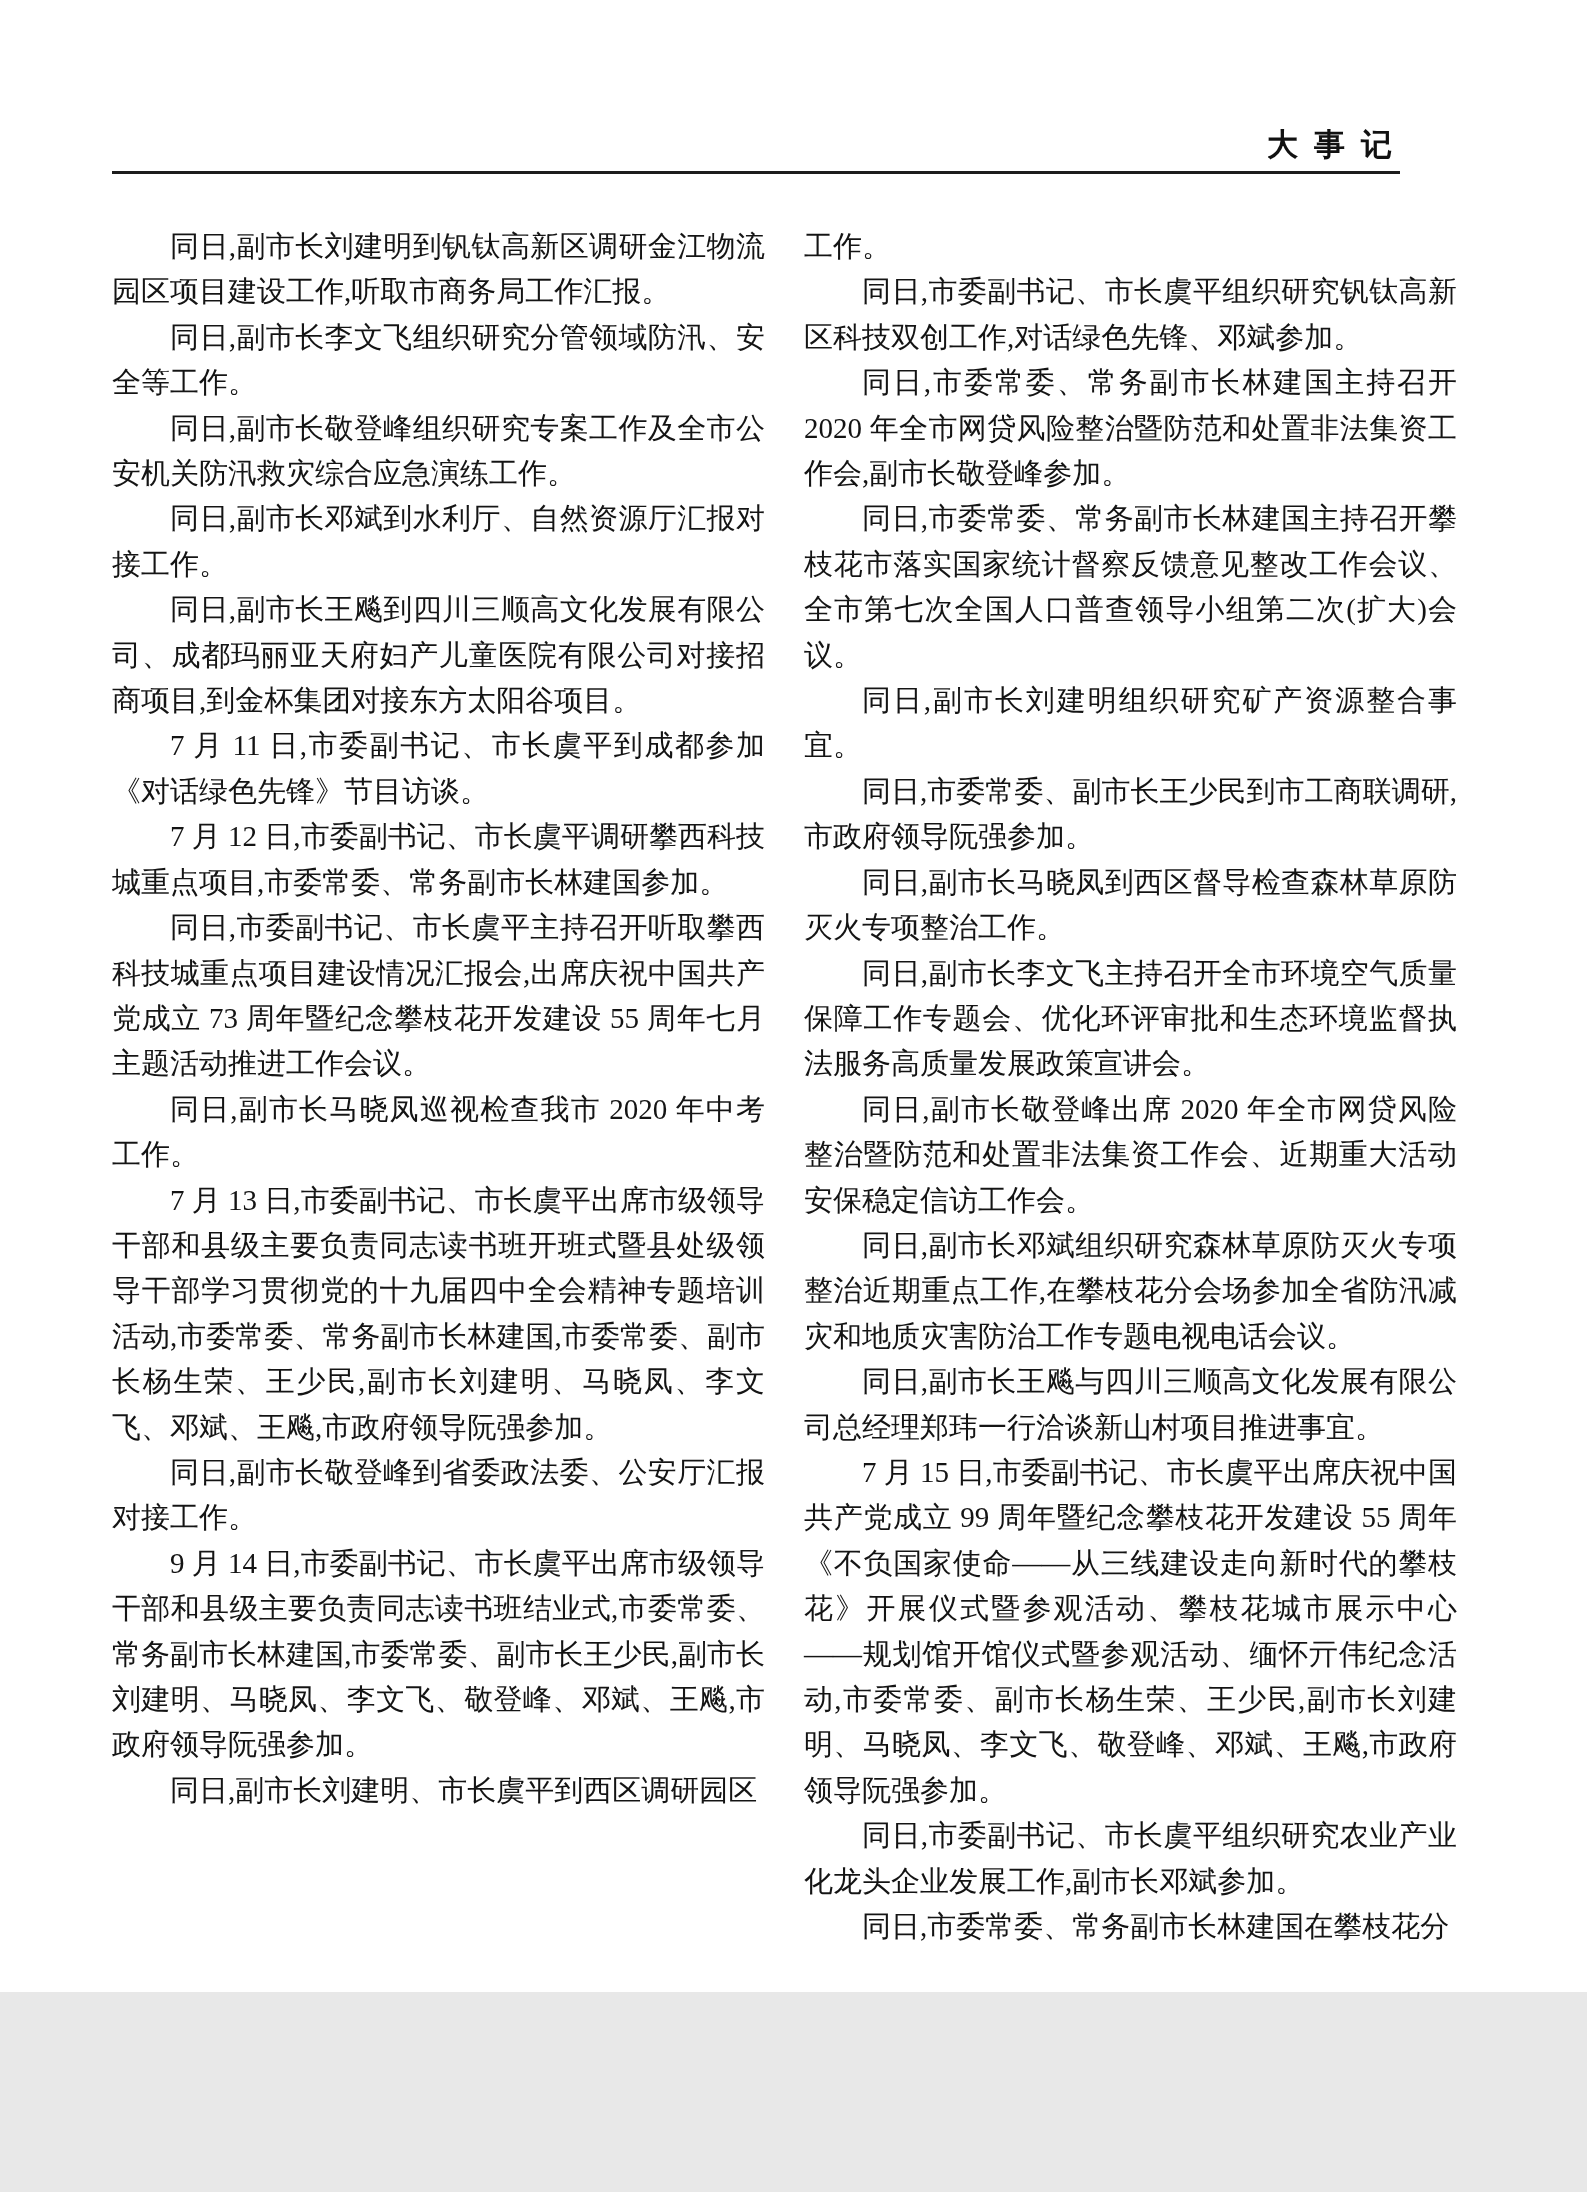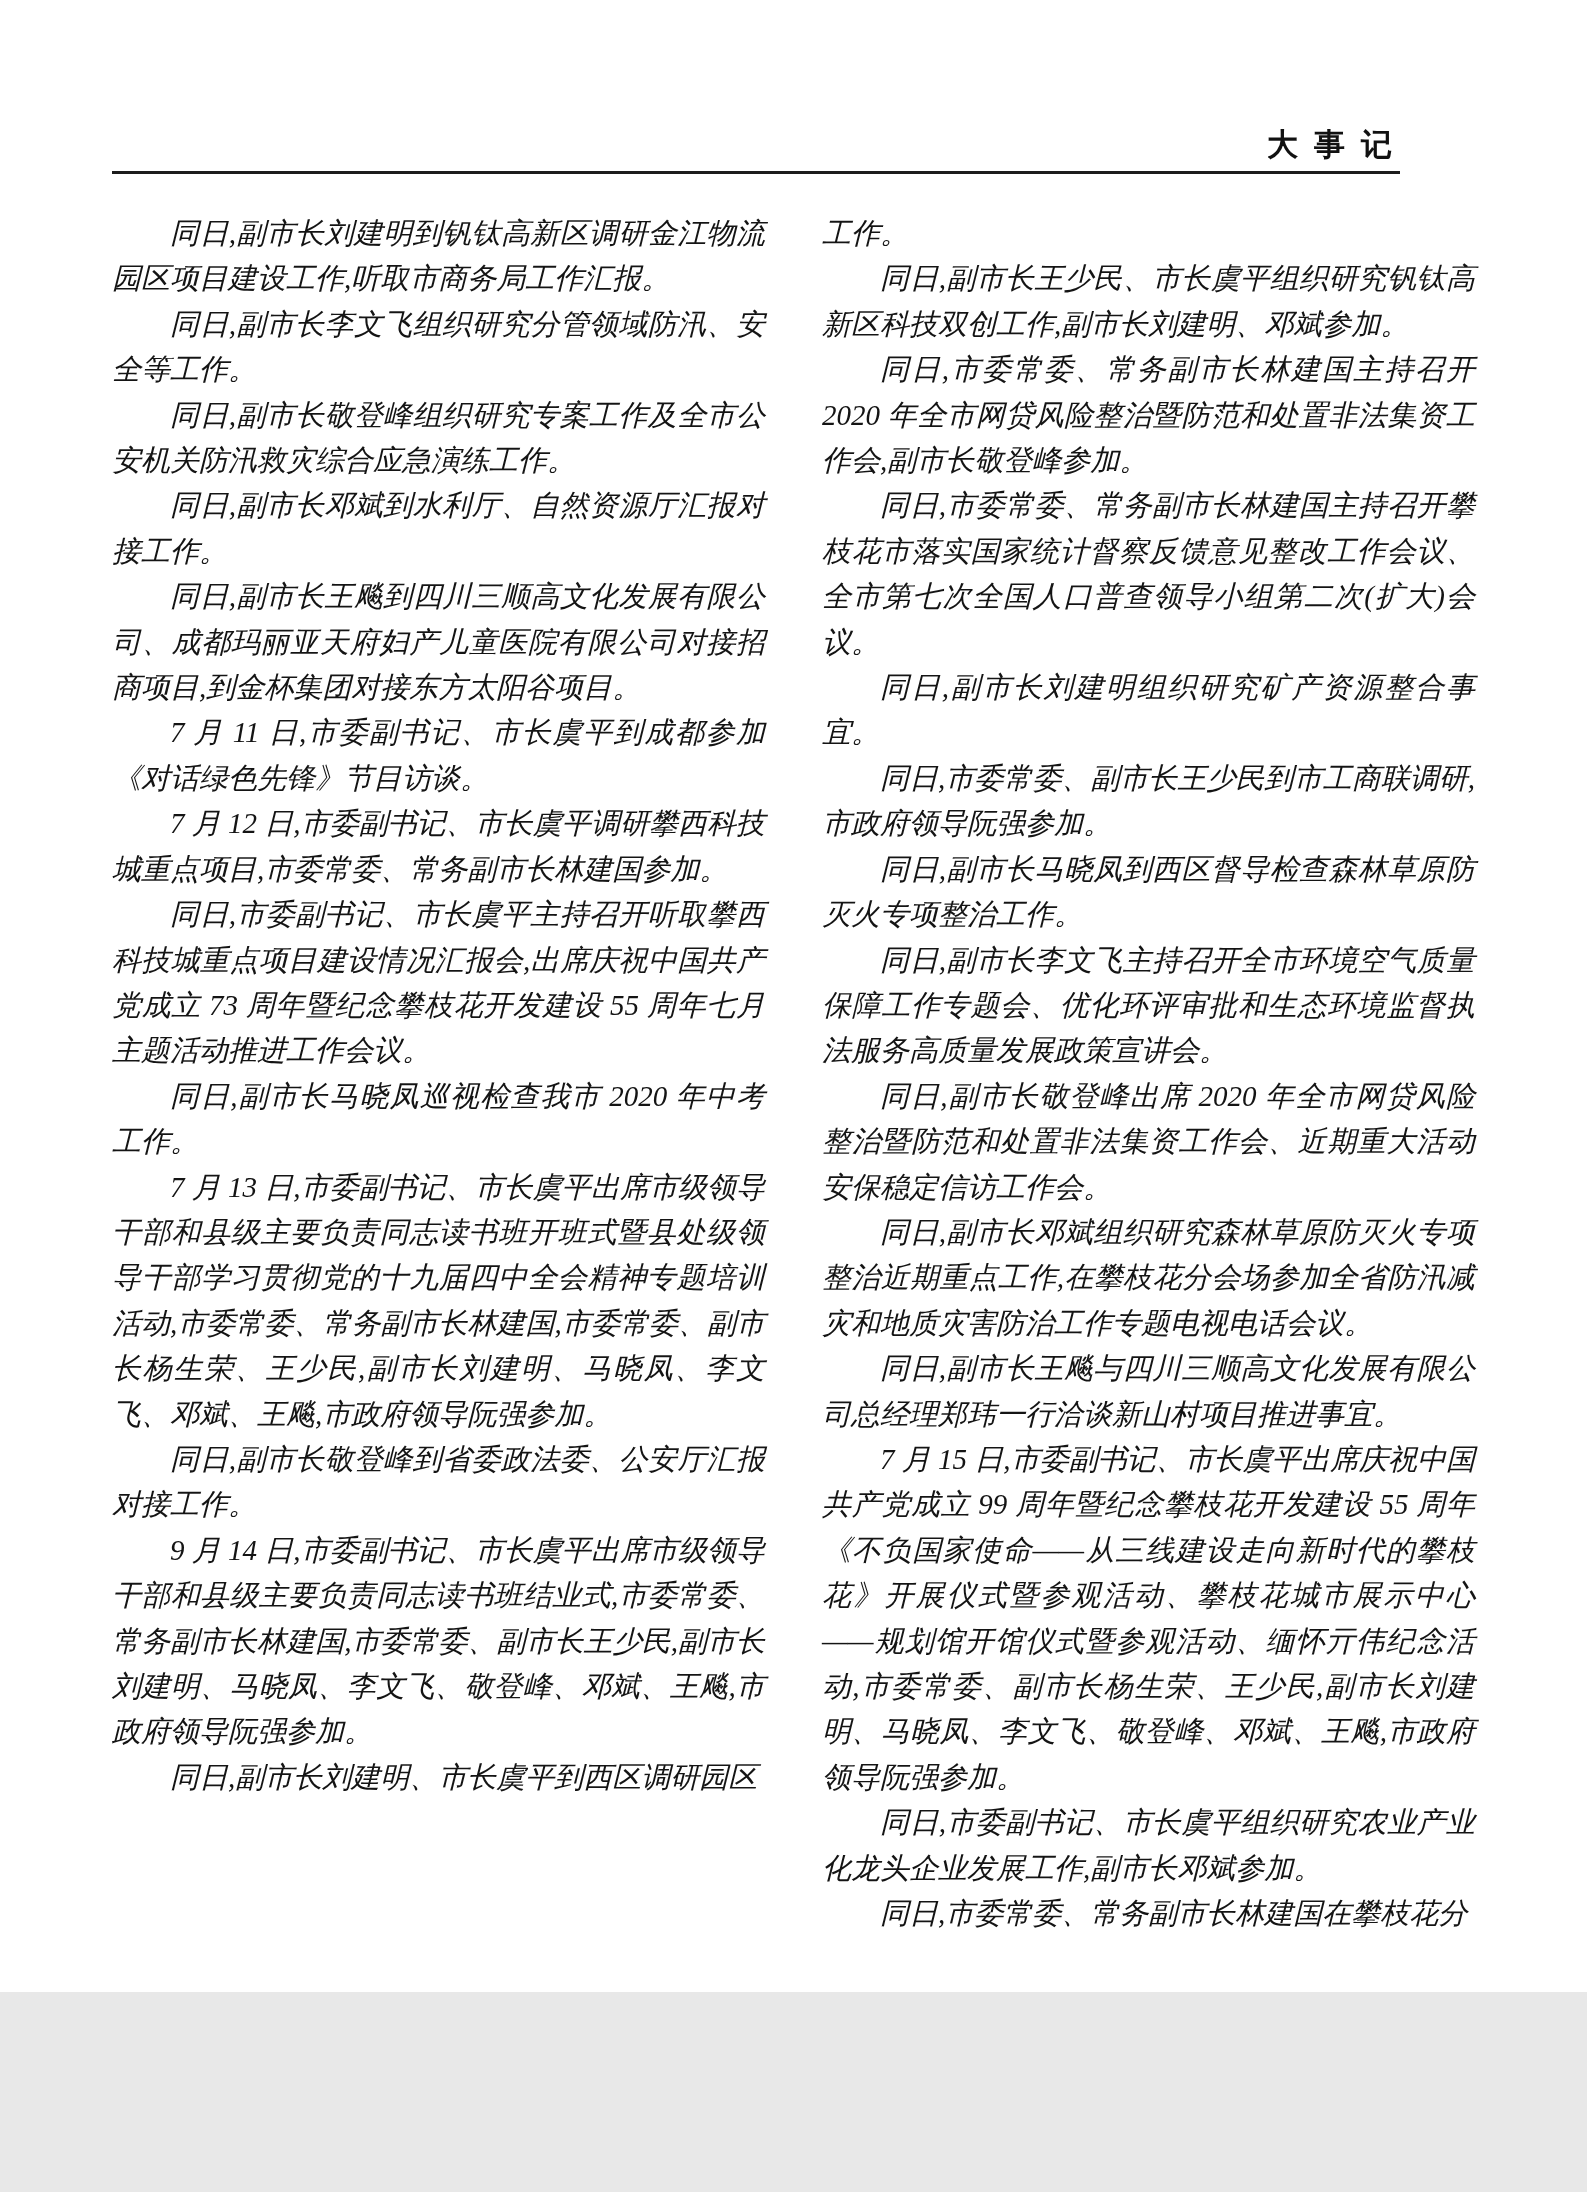--- a/index.html
+++ b/index.html
@@ -33,25 +33,24 @@
     font-weight: 600;
     letter-spacing: 16px;
     margin-right: -8px; 
     color: #111;
     white-space: nowrap;
   }
   
   .columns {
     position: absolute;
     left: 112px;
-    top: 211px;
+    top: 224px;
     width: 1363px;
     display: flex;
-    gap: 57px;
-    font-style: italic;
+    gap: 39px;
   }
   .col {
     width: 653px;
     font-size: 29px;
     line-height: 45.4px;
     text-align: justify;
     text-justify: inter-ideograph;
     color: #141414;
   }
   .col p.para {
@@ -108,21 +107,21 @@
         <p class="para">7 月 12 日,市委副书记、市长虞平调研攀西科技城重点项目,市委常委、常务副市长林建国参加。</p>
         <p class="para">同日,市委副书记、市长虞平主持召开听取攀西科技城重点项目建设情况汇报会,出席庆祝中国共产党成立 73 周年暨纪念攀枝花开发建设 55 周年七月主题活动推进工作会议。</p>
         <p class="para">同日,副市长马晓凤巡视检查我市 2020 年中考工作。</p>
         <p class="para">7 月 13 日,市委副书记、市长虞平出席市级领导干部和县级主要负责同志读书班开班式暨县处级领导干部学习贯彻党的十九届四中全会精神专题培训活动,市委常委、常务副市长林建国,市委常委、副市长杨生荣、王少民,副市长刘建明、马晓凤、李文飞、邓斌、王飚,市政府领导阮强参加。</p>
         <p class="para">同日,副市长敬登峰到省委政法委、公安厅汇报对接工作。</p>
         <p class="para">9 月 14 日,市委副书记、市长虞平出席市级领导干部和县级主要负责同志读书班结业式,市委常委、常务副市长林建国,市委常委、副市长王少民,副市长刘建明、马晓凤、李文飞、敬登峰、邓斌、王飚,市政府领导阮强参加。</p>
         <p class="para">同日,副市长刘建明、市长虞平到西区调研园区</p>
       </div>
     <div class="col">
         <p class="para noindent">工作。</p>
-        <p class="para">同日,副市长王少民、市长虞平组织研究钒钛高新区科技双创工作,副市长刘建明、邓斌参加。</p>
+        <p class="para">同日,市委副书记、市长虞平组织研究钒钛高新区科技双创工作,对话绿色先锋、邓斌参加。</p>
         <p class="para">同日,市委常委、常务副市长林建国主持召开2020 年全市网贷风险整治暨防范和处置非法集资工作会,副市长敬登峰参加。</p>
         <p class="para">同日,市委常委、常务副市长林建国主持召开攀枝花市落实国家统计督察反馈意见整改工作会议、全市第七次全国人口普查领导小组第二次(扩大)会议。</p>
         <p class="para">同日,副市长刘建明组织研究矿产资源整合事宜。</p>
         <p class="para">同日,市委常委、副市长王少民到市工商联调研,市政府领导阮强参加。</p>
         <p class="para">同日,副市长马晓凤到西区督导检查森林草原防灭火专项整治工作。</p>
         <p class="para">同日,副市长李文飞主持召开全市环境空气质量保障工作专题会、优化环评审批和生态环境监督执法服务高质量发展政策宣讲会。</p>
         <p class="para">同日,副市长敬登峰出席 2020 年全市网贷风险整治暨防范和处置非法集资工作会、近期重大活动安保稳定信访工作会。</p>
         <p class="para">同日,副市长邓斌组织研究森林草原防灭火专项整治近期重点工作,在攀枝花分会场参加全省防汛减灾和地质灾害防治工作专题电视电话会议。</p>
         <p class="para">同日,副市长王飚与四川三顺高文化发展有限公司总经理郑玮一行洽谈新山村项目推进事宜。</p>
         <p class="para">7 月 15 日,市委副书记、市长虞平出席庆祝中国共产党成立 99 周年暨纪念攀枝花开发建设 55 周年《不负国家使命——从三线建设走向新时代的攀枝花》开展仪式暨参观活动、攀枝花城市展示中心——规划馆开馆仪式暨参观活动、缅怀亓伟纪念活动,市委常委、副市长杨生荣、王少民,副市长刘建明、马晓凤、李文飞、敬登峰、邓斌、王飚,市政府领导阮强参加。</p>

